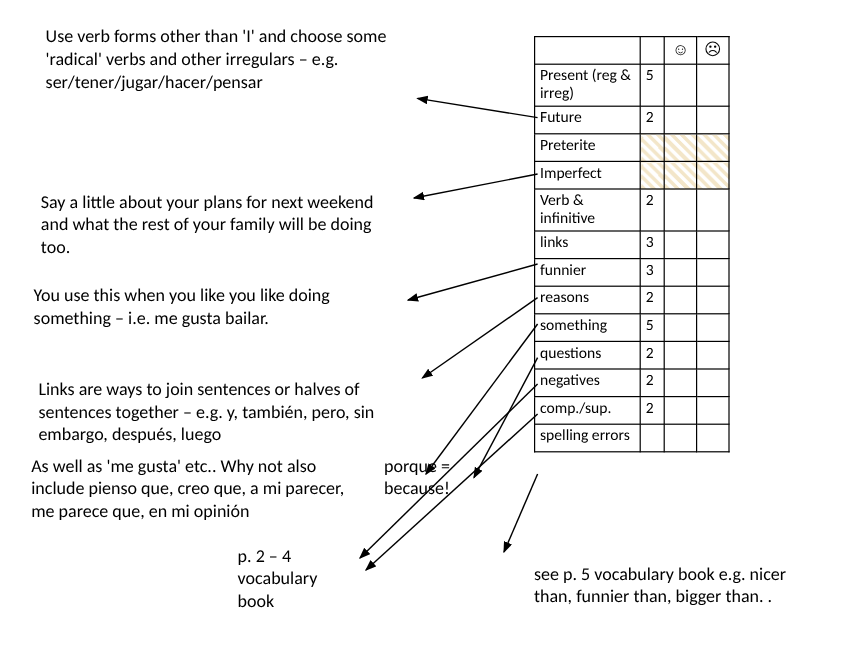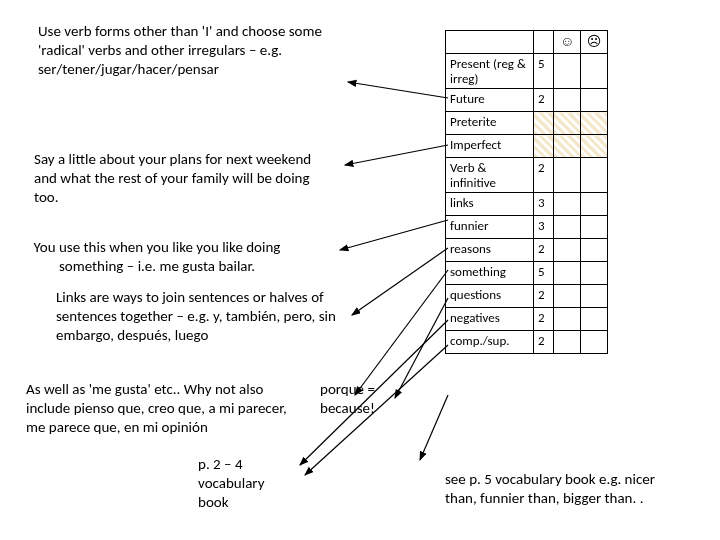--- a/index.html
+++ b/index.html
@@ -12,23 +12,23 @@
   table.grid td.face{width:24px;text-align:center;font-size:14px;}
   table.grid td.hatch{background:repeating-linear-gradient(45deg,#f3e6c9 0 3px,#fff 3px 6px);}
   .arrow{stroke:#000;stroke-width:1.2;fill:none;marker-end:url(#ah);}
 </style>
 </head>
 <body>
 
 <div class="slide">
 
   <div class="txt" style="left:38px;top:22px;width:300px;">Use verb forms other than 'I' and choose some 'radical' verbs and other irregulars – e.g. ser/tener/jugar/hacer/pensar</div>
-  <div class="txt" style="left:34px;top:150px;width:300px;">Say a little about your plans for next weekend and what the rest of your family will be doing too.</div>
-  <div class="txt" style="left:7px;top:238px;width:300px;text-align:center;">You use this when you like you like doing something – i.e. me gusta bailar.</div>
-  <div class="txt" style="left:32px;top:288px;width:310px;margin-left:24px;">Links are ways to join sentences or halves of sentences together – e.g. y, también, pero, sin embargo, después, luego</div>
+  <div class="txt" style="left:34px;top:160px;width:300px;">Say a little about your plans for next weekend and what the rest of your family will be doing too.</div>
+  <div class="txt" style="left:28px;top:238px;width:300px;">You use this when you like you like doing something – i.e. me gusta bailar.</div>
+  <div class="txt" style="left:32px;top:316px;width:310px;">Links are ways to join sentences or halves of sentences together – e.g. y, también, pero, sin embargo, después, luego</div>
   <div class="txt" style="left:26px;top:380px;width:280px;">As well as 'me gusta' etc.. Why not also include pienso que, creo que, a mi parecer, me parece que, en mi opinión</div>
 
   <div class="txt" style="left:320px;top:380px;width:70px;">porque = because!</div>
   <div class="txt" style="left:198px;top:455px;width:100px;">p. 2 – 4 vocabulary book</div>
   <div class="txt" style="left:445px;top:470px;width:220px;">see p. 5 vocabulary book e.g. nicer than, funnier than, bigger than. .</div>
 
   <table class="grid" style="left:445px;top:30px;">
     <tbody>
         <tr>
       <td class="label"></td>
@@ -103,20 +103,26 @@
           <td class="narrow">2</td>
           <td class="face"></td>
           <td class="face"></td>
         </tr>
         <tr>
           <td class="label">comp./sup.</td>
           <td class="narrow">2</td>
           <td class="face"></td>
           <td class="face"></td>
         </tr>
+        <tr>
+          <td class="label">spelling errors</td>
+          <td class="narrow"></td>
+          <td class="face"></td>
+          <td class="face"></td>
+        </tr>
       </tbody>
   </table>
 
   <svg width="720" height="540" style="position:absolute;left:0;top:0;pointer-events:none">
     <defs>
         <marker id="ah" markerWidth="8" markerHeight="8" refX="7" refY="3" orient="auto">
           <path d="M0,0 L8,3 L0,6 Z" fill="#000"></path>
         </marker>
       </defs>
     <line class="arrow" x1="448" y1="98" x2="348" y2="82"></line>

